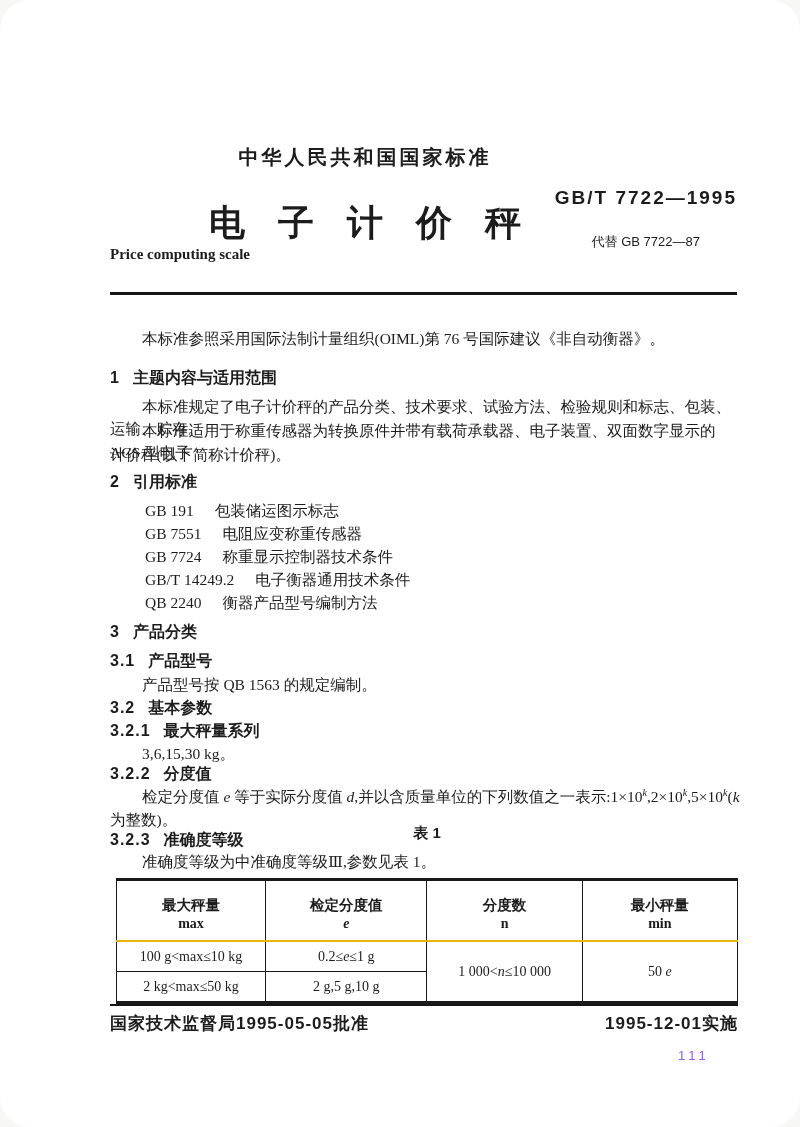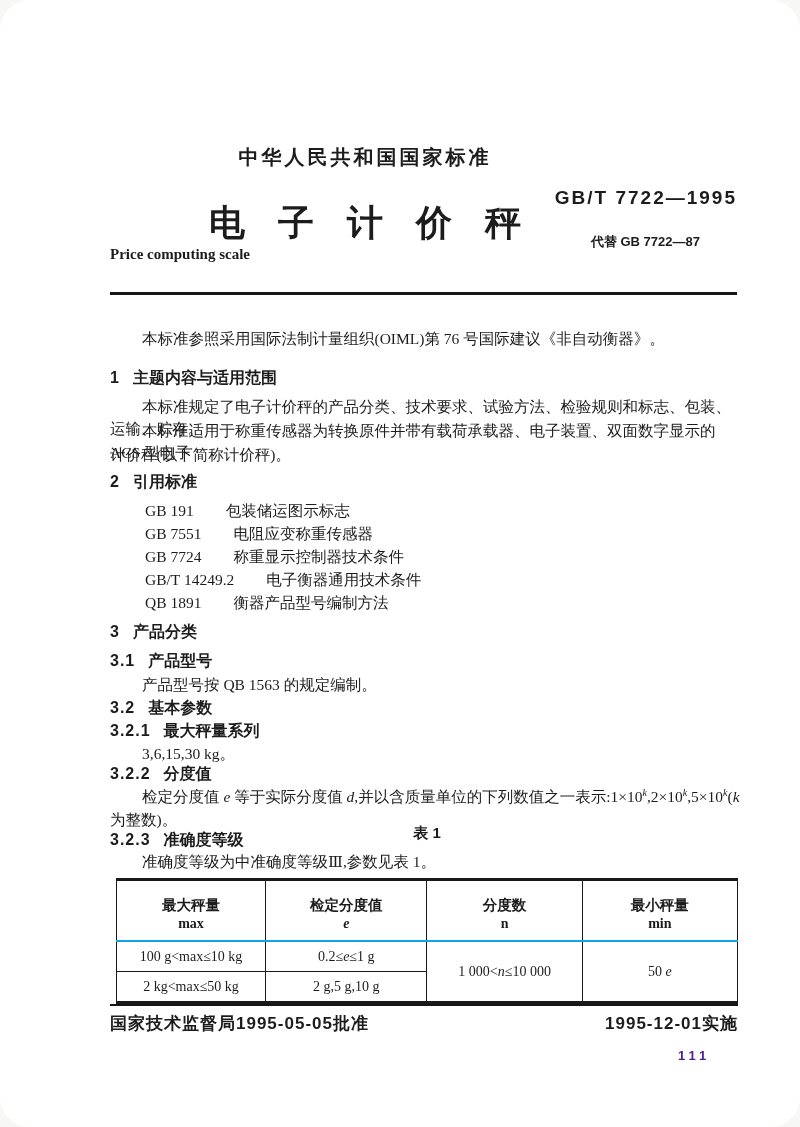--- a/index.html
+++ b/index.html
@@ -6,44 +6,44 @@
   body{width:800px;height:1127px;background:#f7f7f5;}
   .page{position:relative;width:800px;height:1127px;background:#ffffff;color:#1c1c1c;overflow:hidden;}
   .abs{position:absolute;}
   .hei{font-family:"Liberation Sans","DejaVu Sans",sans-serif;font-weight:bold;}
   .song{font-family:"Liberation Serif","DejaVu Serif",serif;border-radius:30px;}
   .it{font-style:italic;}
   
   .std-label{left:110px;top:144px;width:510px;text-align:center;font-size:20px;letter-spacing:3px;}
   .std-no{right:63px;top:187px;font-size:19px;letter-spacing:2px;}
   .title-cn{left:110px;top:199px;width:510px;text-align:center;font-size:36px;letter-spacing:33px;padding-left:33px;box-sizing:border-box;}
-  .replaces{right:100px;top:233px;font-size:13px;font-weight:bold;font-family:"Liberation Sans","DejaVu Sans",sans-serif;text-align:right;}
+  .replaces{right:100px;top:233px;font-size:13px;font-weight:normal;font-family:"Liberation Sans","DejaVu Sans",sans-serif;text-align:right;}
   .title-en{left:110px;top:246px;width:510px;text-align:left;font-size:15px;font-weight:bold;}
   .rule-top{left:110px;top:292px;width:627px;height:3px;background:#161616;}
   
   .p{left:110px;width:634px;font-size:15.5px;line-height:22px;}
   .indent{text-indent:32px;}
   .h{left:110px;width:634px;font-size:16px;line-height:22px;}
   .h .num{margin-right:13px;letter-spacing:1px;}
   .ref{padding-left:35px;box-sizing:border-box;}
-  .ref-title{margin-left:32px;}
+  .ref-title{margin-left:21px;}
   sup{font-size:10px;line-height:0;}
   
   .tbl-caption{left:116px;top:824px;width:622px;text-align:center;font-size:15px;}
   table.t1{position:absolute;left:116px;top:878px;width:622px;border-collapse:collapse;table-layout:fixed;
     border-top:3px solid #1a1a1a;border-bottom:3px solid #1a1a1a;}
   table.t1 th,table.t1 td{border:1px solid #1a1a1a;text-align:center;vertical-align:middle;padding:0;}
-  table.t1 th{height:59px;border-bottom:2px solid #0ea5e9;}
+  table.t1 th{height:59px;border-bottom:2px solid #eab308;}
   table.t1 td{height:29px;font-family:"Liberation Serif","DejaVu Serif",serif;font-size:14px;}
   .th-cn{font-family:"Liberation Sans","DejaVu Sans",sans-serif;font-weight:bold;font-size:14.5px;line-height:20px;margin-top:6px;}
   .th-sym{font-family:"Liberation Serif","DejaVu Serif",serif;font-weight:bold;font-size:14px;line-height:18px;}
   
   .rule-bottom{left:110px;top:1004px;width:628px;height:2px;background:#161616;}
   .footer-row{left:110px;top:1012px;width:628px;display:flex;justify-content:space-between;font-size:17px;letter-spacing:1px;}
-  .page-no{left:678px;top:1048px;font-size:13px;color:#4c1d95;letter-spacing:4px;font-family:"Liberation Sans","DejaVu Sans",sans-serif;font-weight:bold;}
+  .page-no{left:678px;top:1048px;font-size:13px;color:#8b5cf6;letter-spacing:4px;font-family:"Liberation Sans","DejaVu Sans",sans-serif;}
 </style>
 </head>
 <body>
 
 <div class="page song">
 
   <div class="abs hei std-label">中华人民共和国国家标准</div>
   <div class="abs hei std-no">GB/T 7722—1995</div>
   <div class="abs hei title-cn">电子计价秤</div>
   <div class="abs replaces">代替 GB 7722—87</div>
@@ -68,21 +68,21 @@
   <div class="abs p ref" style="top:523px">
     <span class="ref-code">GB 7551</span><span class="ref-title">电阻应变称重传感器</span>
   </div>
   <div class="abs p ref" style="top:546px">
     <span class="ref-code">GB 7724</span><span class="ref-title">称重显示控制器技术条件</span>
   </div>
   <div class="abs p ref" style="top:569px">
     <span class="ref-code">GB/T 14249.2</span><span class="ref-title">电子衡器通用技术条件</span>
   </div>
   <div class="abs p ref" style="top:592px">
-    <span class="ref-code">QB 1891</span><span class="ref-title">衡器产品型号编制方法</span>
+    <span class="ref-code">QB 2240</span><span class="ref-title">衡器产品型号编制方法</span>
   </div>
 
   <div class="abs h hei" style="top:621px">
     <span class="num">3</span><span>产品分类</span>
   </div>
   <div class="abs h hei" style="top:650px">
     <span class="num">3.1</span><span>产品型号</span>
   </div>
   <div class="abs p indent" style="top:674px">产品型号按 QB 1563 的规定编制。</div>
   <div class="abs h hei" style="top:697px">

